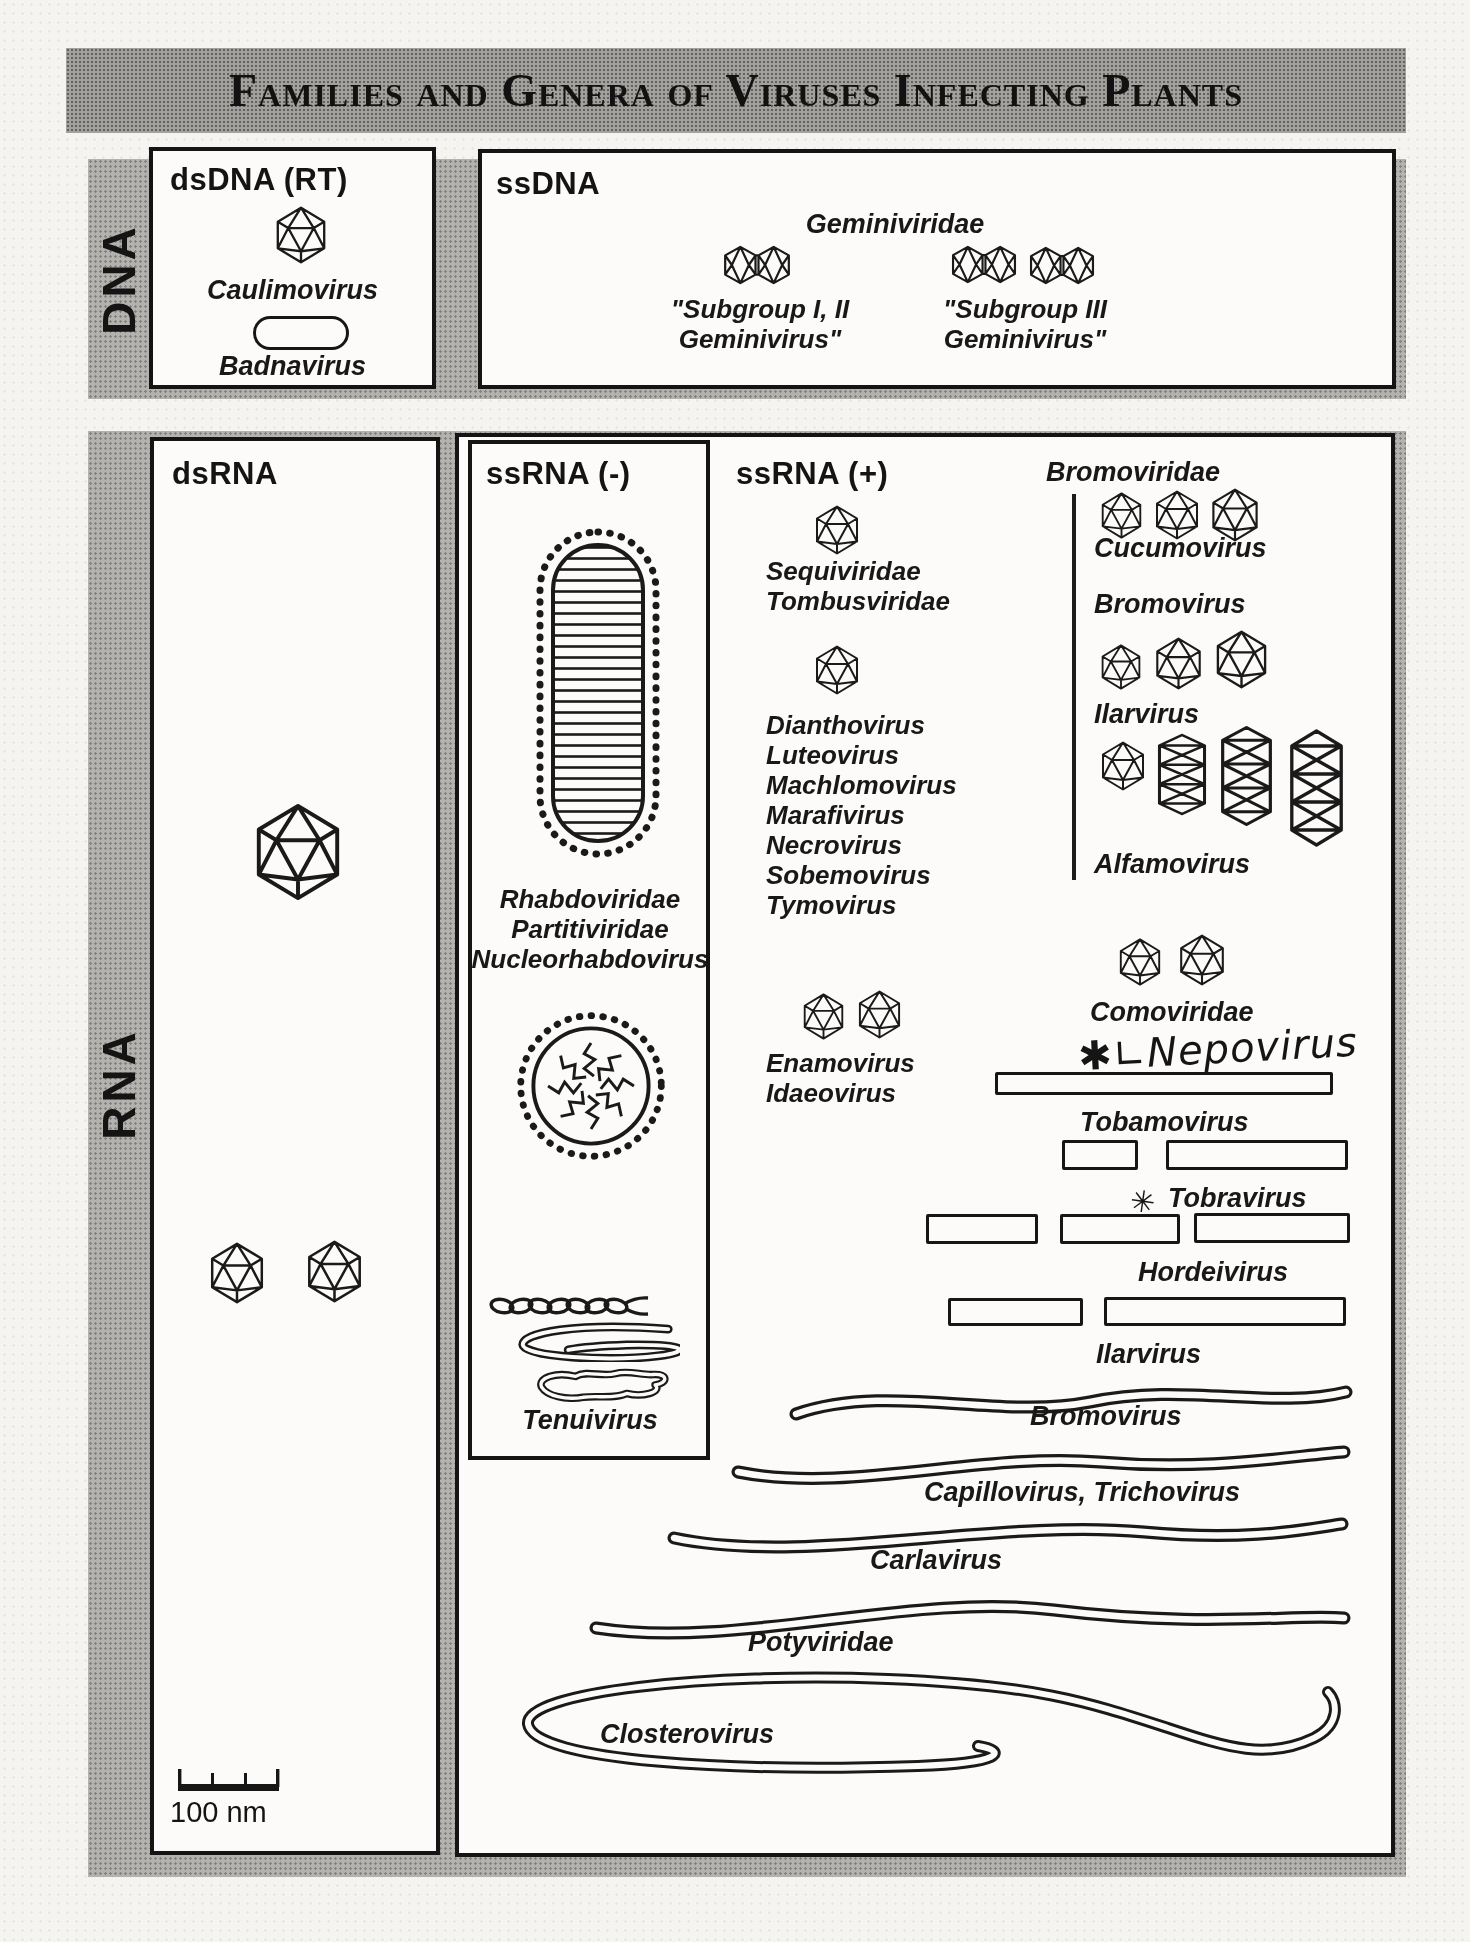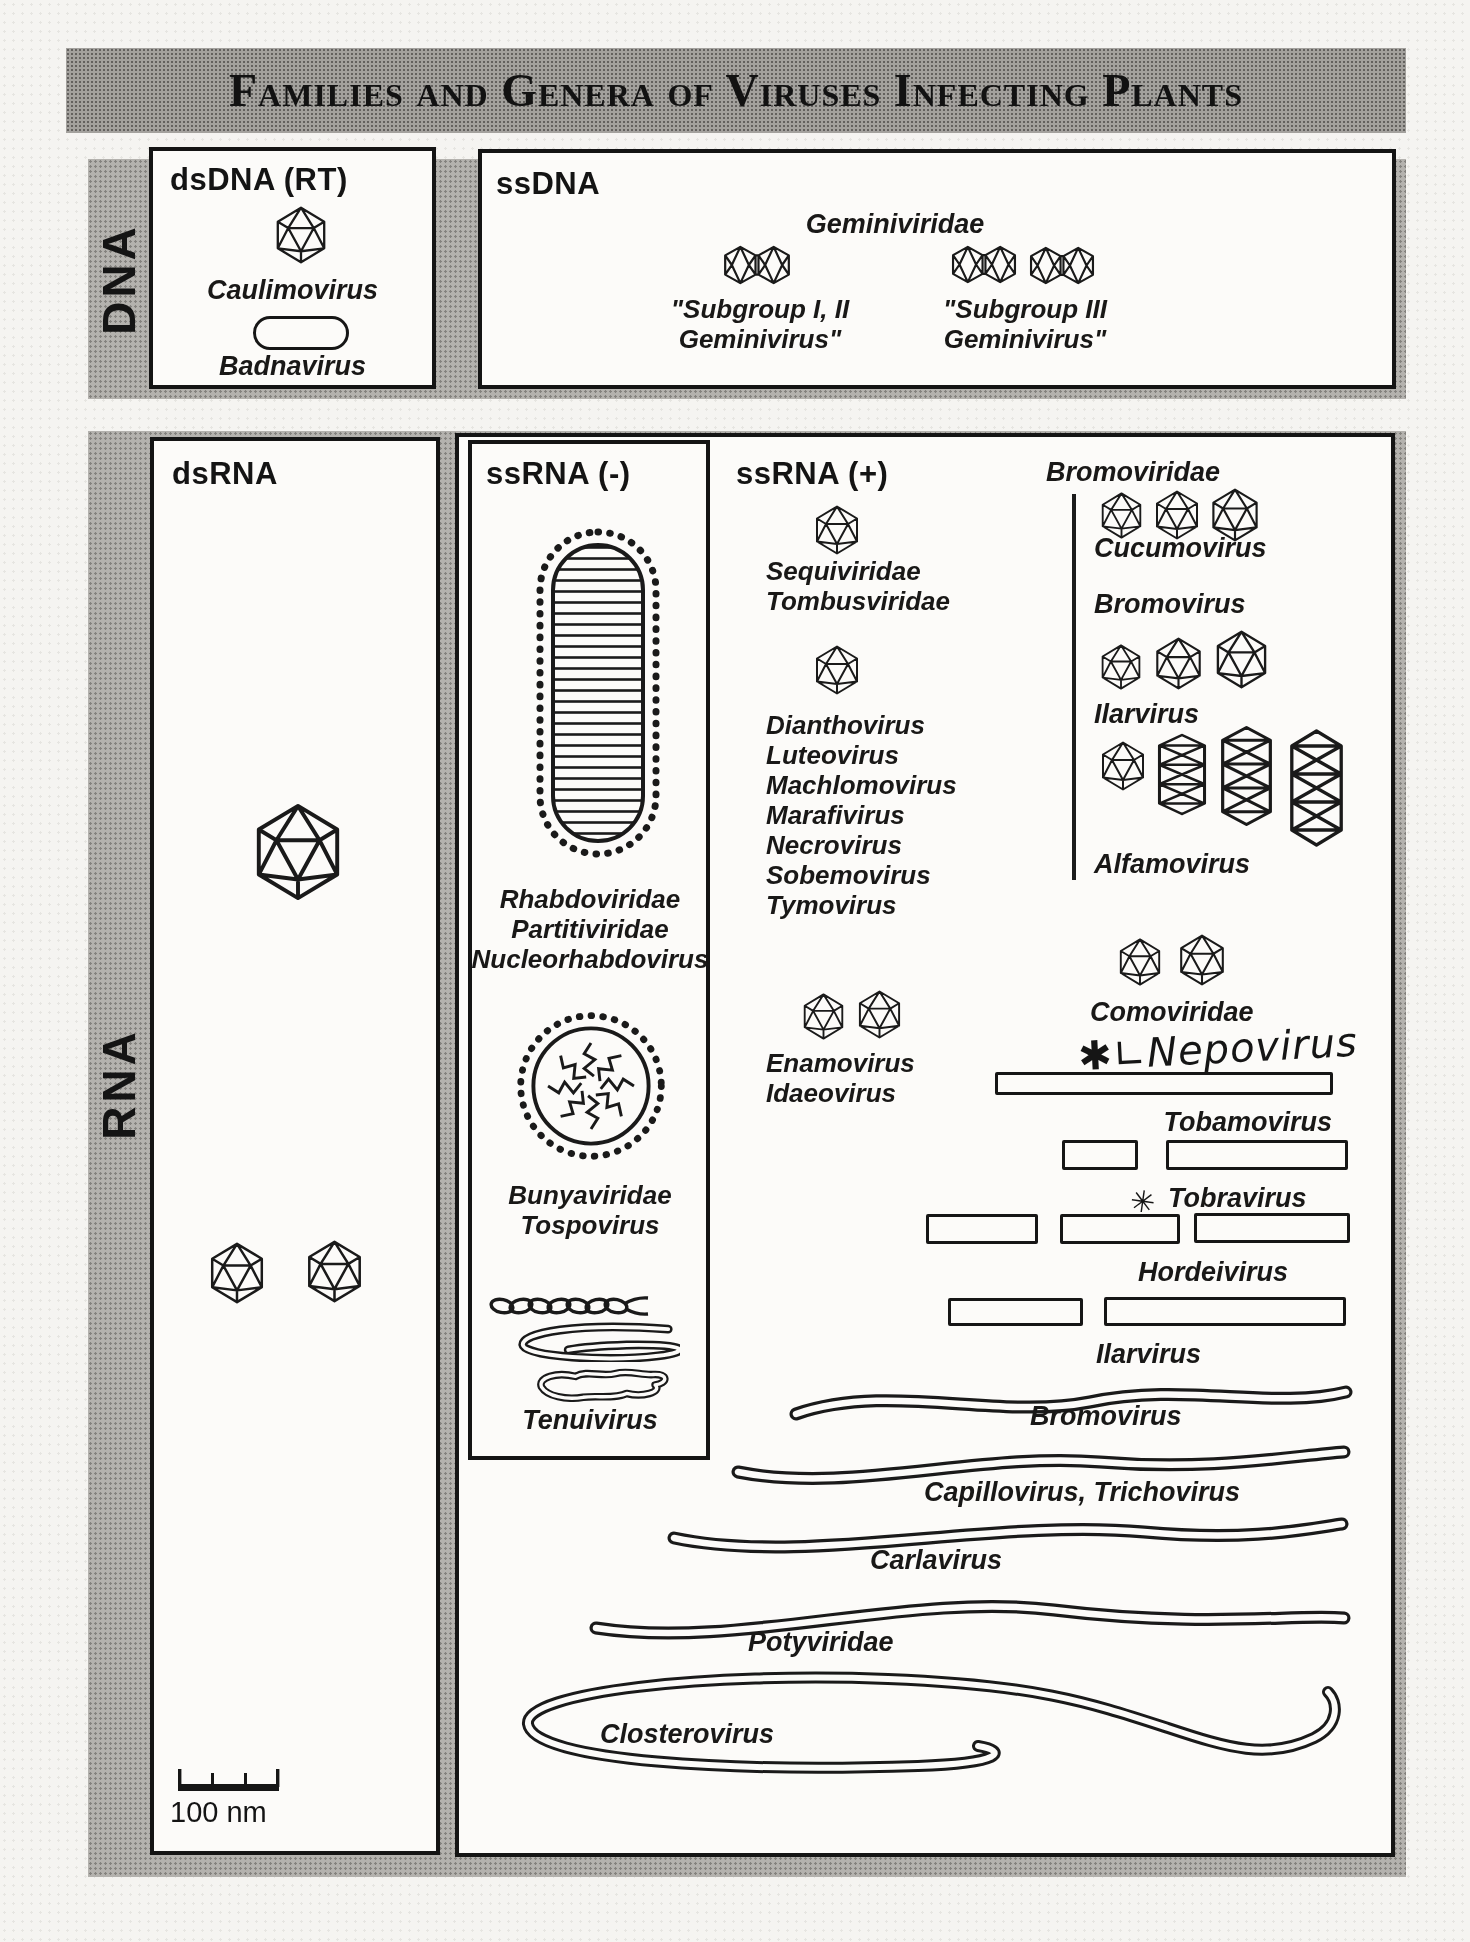--- a/index.html
+++ b/index.html
@@ -9,21 +9,21 @@
   .ht{background-color:#b4b2ae;background-image:radial-gradient(#84827e 1px,transparent 1.45px);background-size:5px 5px;}
   .banner{position:absolute;background-color:#a3a19d;background-image:radial-gradient(#63615e 1.1px,transparent 1.5px);
           background-size:4px 4px;display:flex;align-items:center;justify-content:center;}
   .title{font:700 46px "Liberation Serif",serif;font-variant:small-caps;letter-spacing:1px;color:#121212;}
   .box{position:absolute;background:#fcfbf9;border:4px solid #141414;box-sizing:border-box;}
   .abs{position:absolute;}
   .hdr{position:absolute;font:700 31px "Liberation Sans",sans-serif;color:#141414;letter-spacing:.5px;white-space:nowrap;}
   .vg{position:absolute;font:italic 700 26px/30px "Liberation Sans",sans-serif;color:#191817;}
   .ctr{text-align:center;}
   .lbl{position:absolute;font:italic 700 27px/1.1 "Liberation Sans",sans-serif;color:#191817;white-space:nowrap;}
-  .rt{text-align:right;}
+  .rt{text-align:left;}
   .rod{position:absolute;background:#fcfbf9;border:3px solid #161616;border-radius:2px;box-sizing:border-box;}
   .bacirod{position:absolute;background:#fcfbf9;border:3.5px solid #161616;box-sizing:border-box;}
   .vline{position:absolute;background:#1b1b1b;}
   .side{position:absolute;display:flex;align-items:center;justify-content:center;}
   .side span{transform:rotate(-90deg);font:700 46px "Liberation Sans",sans-serif;letter-spacing:4px;color:#141414;}
   .hand{position:absolute;font:italic 400 40px "DejaVu Sans",sans-serif;color:#151515;transform:rotate(-3deg);letter-spacing:1px;white-space:nowrap;}
   .mark{position:absolute;font:400 30px "DejaVu Sans",sans-serif;color:#151515;transform:rotate(8deg);}
   .scalebar-label{position:absolute;font:400 29px "Liberation Sans",sans-serif;color:#141414;}
   svg{display:block;}
 </style>
@@ -138,24 +138,20 @@
       <path d="M82 42 l-7 11 l11 6 l-11 9 l10 8" transform="rotate(0 82 86)"></path>
       <path d="M82 42 l-7 11 l11 6 l-11 9 l10 8" transform="rotate(45 82 86)"></path>
       <path d="M82 42 l-7 11 l11 6 l-11 9 l10 8" transform="rotate(90 82 86)"></path>
       <path d="M82 42 l-7 11 l11 6 l-11 9 l10 8" transform="rotate(135 82 86)"></path>
       <path d="M82 42 l-7 11 l11 6 l-11 9 l10 8" transform="rotate(180 82 86)"></path>
       <path d="M82 42 l-7 11 l11 6 l-11 9 l10 8" transform="rotate(225 82 86)"></path>
       <path d="M82 42 l-7 11 l11 6 l-11 9 l10 8" transform="rotate(270 82 86)"></path>
       <path d="M82 42 l-7 11 l11 6 l-11 9 l10 8" transform="rotate(315 82 86)"></path>
     </g>
   </svg>
-  <div class="vg ctr" style="left:470px;top:1180px;width:240px">
-    <div>Bunyaviridae</div>
-    <div>Tospovirus</div>
-  </div>
   <svg class="abs" style="left:488px;top:1293px;width:166px;height:26px" viewBox="0 0 166 26">
     <g fill="none" stroke="#1a1a1a" stroke-width="3.4">
       <ellipse cx="14" cy="13" rx="11" ry="6.5" transform="rotate(12 14 13)"></ellipse>
       <ellipse cx="33" cy="13" rx="11" ry="6.5" transform="rotate(-12 33 13)"></ellipse>
       <ellipse cx="52" cy="13" rx="11" ry="6.5" transform="rotate(12 52 13)"></ellipse>
       <ellipse cx="71" cy="13" rx="11" ry="6.5" transform="rotate(-12 71 13)"></ellipse>
       <ellipse cx="90" cy="13" rx="11" ry="6.5" transform="rotate(12 90 13)"></ellipse>
       <ellipse cx="109" cy="13" rx="11" ry="6.5" transform="rotate(-12 109 13)"></ellipse>
       <ellipse cx="128" cy="13" rx="11" ry="6.5" transform="rotate(12 128 13)"></ellipse>
       <path d="M136 11 q12 -7 24 -6 M138 16 q11 6 22 5"></path>

